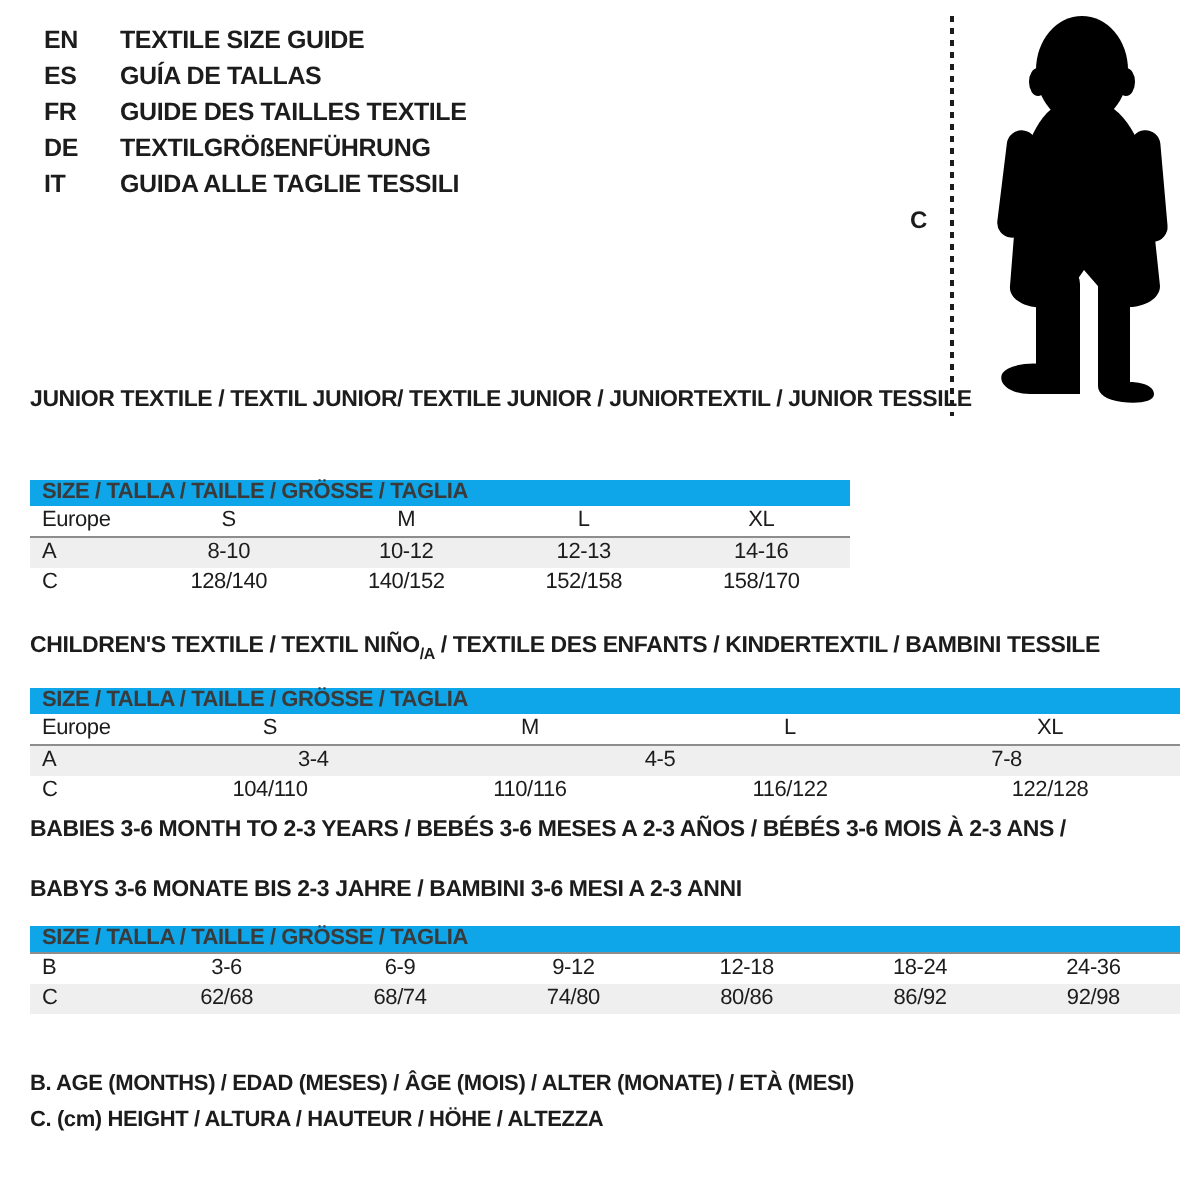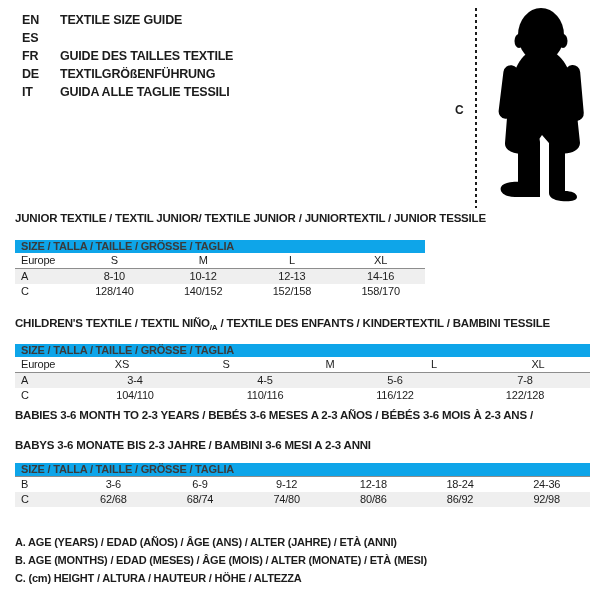--- a/index.html
+++ b/index.html
@@ -38,20 +38,21 @@
 
 <div id="page">
 
   <div class="lang-block">
     <div class="lang-row">
       <span class="lang-code">EN</span>
       <span>TEXTILE SIZE GUIDE</span>
     </div>
     <div class="lang-row">
       <span class="lang-code">ES</span>
+      <span>GUÍA DE TALLAS</span>
     </div>
     <div class="lang-row">
       <span class="lang-code">FR</span>
       <span>GUIDE DES TAILLES TEXTILE</span>
     </div>
     <div class="lang-row">
       <span class="lang-code">DE</span>
       <span>TEXTILGRÖßENFÜHRUNG</span>
     </div>
     <div class="lang-row">
@@ -71,21 +72,21 @@
       <rect x="16" y="60" width="15" height="54" rx="7.5" transform="rotate(7 23.5 87)"></rect>
       <rect x="82" y="60" width="15" height="56" rx="7.5" transform="rotate(-5 89.5 88)"></rect>
       <path d="M23,100 L91,100 L95,138 C95,148 76,152 70,145 L57,130 L46,146 C38,152 19,148 20,138 Z"></path>
       <rect x="33" y="128" width="22" height="58" rx="9"></rect>
       <rect x="64" y="128" width="16" height="60" rx="8"></rect>
       <path d="M55,176 L55,192 L30,192 C20,192 14,187 16,182 C18,178 28,176 36,177 Z"></path>
       <path d="M64,180 L80,180 L80,186 C86,186 92,188 92,192 C92,196 84,197 76,196 C68,195 64,192 64,188 Z"></path>
     </g>
   </svg>
 
-  <div class="sec-title" style="top:212px">JUNIOR TEXTILE / TEXTIL JUNIOR/ TEXTILE JUNIOR / JUNIORTEXTIL / JUNIOR TESSILE</div>
+  <div class="sec-title" style="top:194px">JUNIOR TEXTILE / TEXTIL JUNIOR/ TEXTILE JUNIOR / JUNIORTEXTIL / JUNIOR TESSILE</div>
   <div class="tbl" style="top:240px; width:410px">
     <div class="bar">SIZE / TALLA / TAILLE / GRÖSSE / TAGLIA</div>
     <div class="row sep">
       <span class="lb">Europe</span>
       <span class="cv">S</span>
       <span class="cv">M</span>
       <span class="cv">L</span>
       <span class="cv">XL</span>
     </div>
     <div class="row shade">
@@ -102,31 +103,29 @@
       <span class="cv">152/158</span>
       <span class="cv">158/170</span>
     </div>
   </div>
 
   <div class="sec-title" style="top:317px"><span>CHILDREN'S TEXTILE / TEXTIL NIÑO</span><span class="sub">/A</span><span> / TEXTILE DES ENFANTS / KINDERTEXTIL / BAMBINI TESSILE</span></div>
   <div class="tbl" style="top:344px; width:575px">
     <div class="bar">SIZE / TALLA / TAILLE / GRÖSSE / TAGLIA</div>
     <div class="row sep">
       <span class="lb">Europe</span>
-      <span class="cv">XS</span>
       <span class="cv">S</span>
       <span class="cv">M</span>
       <span class="cv">L</span>
       <span class="cv">XL</span>
     </div>
     <div class="row shade">
       <span class="lb">A</span>
       <span class="cv">3-4</span>
       <span class="cv">4-5</span>
-      <span class="cv">5-6</span>
       <span class="cv">7-8</span>
     </div>
     <div class="row">
       <span class="lb">C</span>
       <span class="cv">104/110</span>
       <span class="cv">110/116</span>
       <span class="cv">116/122</span>
       <span class="cv">122/128</span>
     </div>
   </div>
@@ -149,18 +148,17 @@
       <span class="cv">62/68</span>
       <span class="cv">68/74</span>
       <span class="cv">74/80</span>
       <span class="cv">80/86</span>
       <span class="cv">86/92</span>
       <span class="cv">92/98</span>
     </div>
   </div>
 
   <div class="notes">
-    <div>A. AGE (YEARS) / EDAD (AÑOS) / ÂGE (ANS) / ALTER (JAHRE) / ETÀ (ANNI)</div>
     <div>B. AGE (MONTHS) / EDAD (MESES) / ÂGE (MOIS) / ALTER (MONATE) / ETÀ (MESI)</div>
     <div>C. (cm) HEIGHT / ALTURA / HAUTEUR / HÖHE / ALTEZZA</div>
   </div>
 
 </div>
 
 </body></html>

